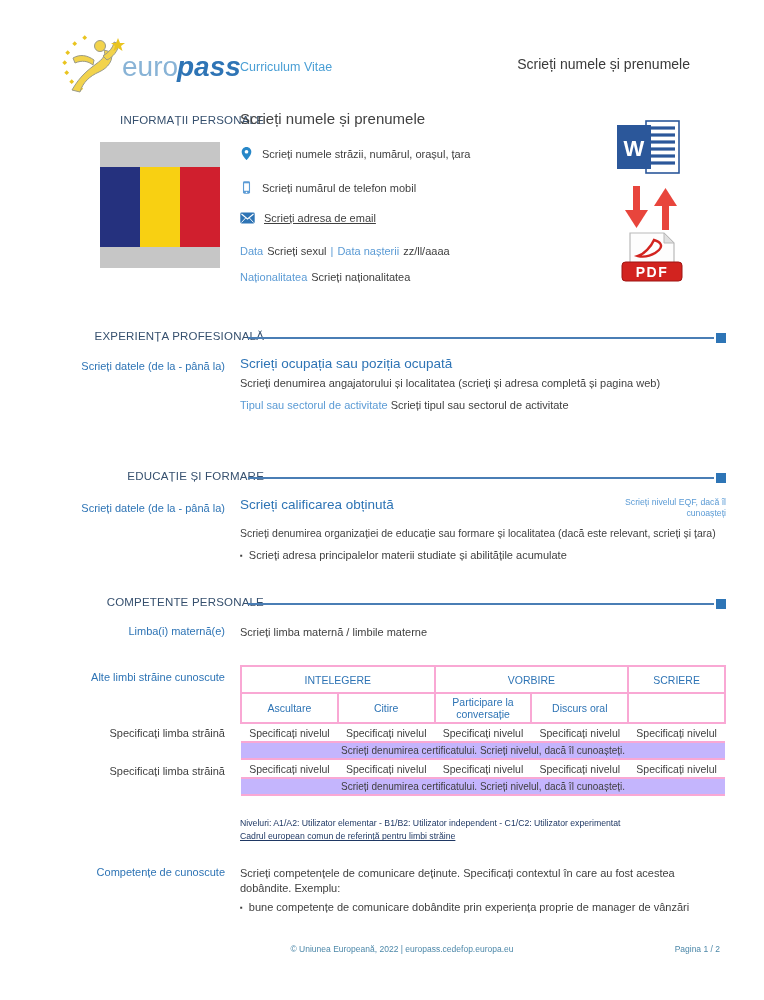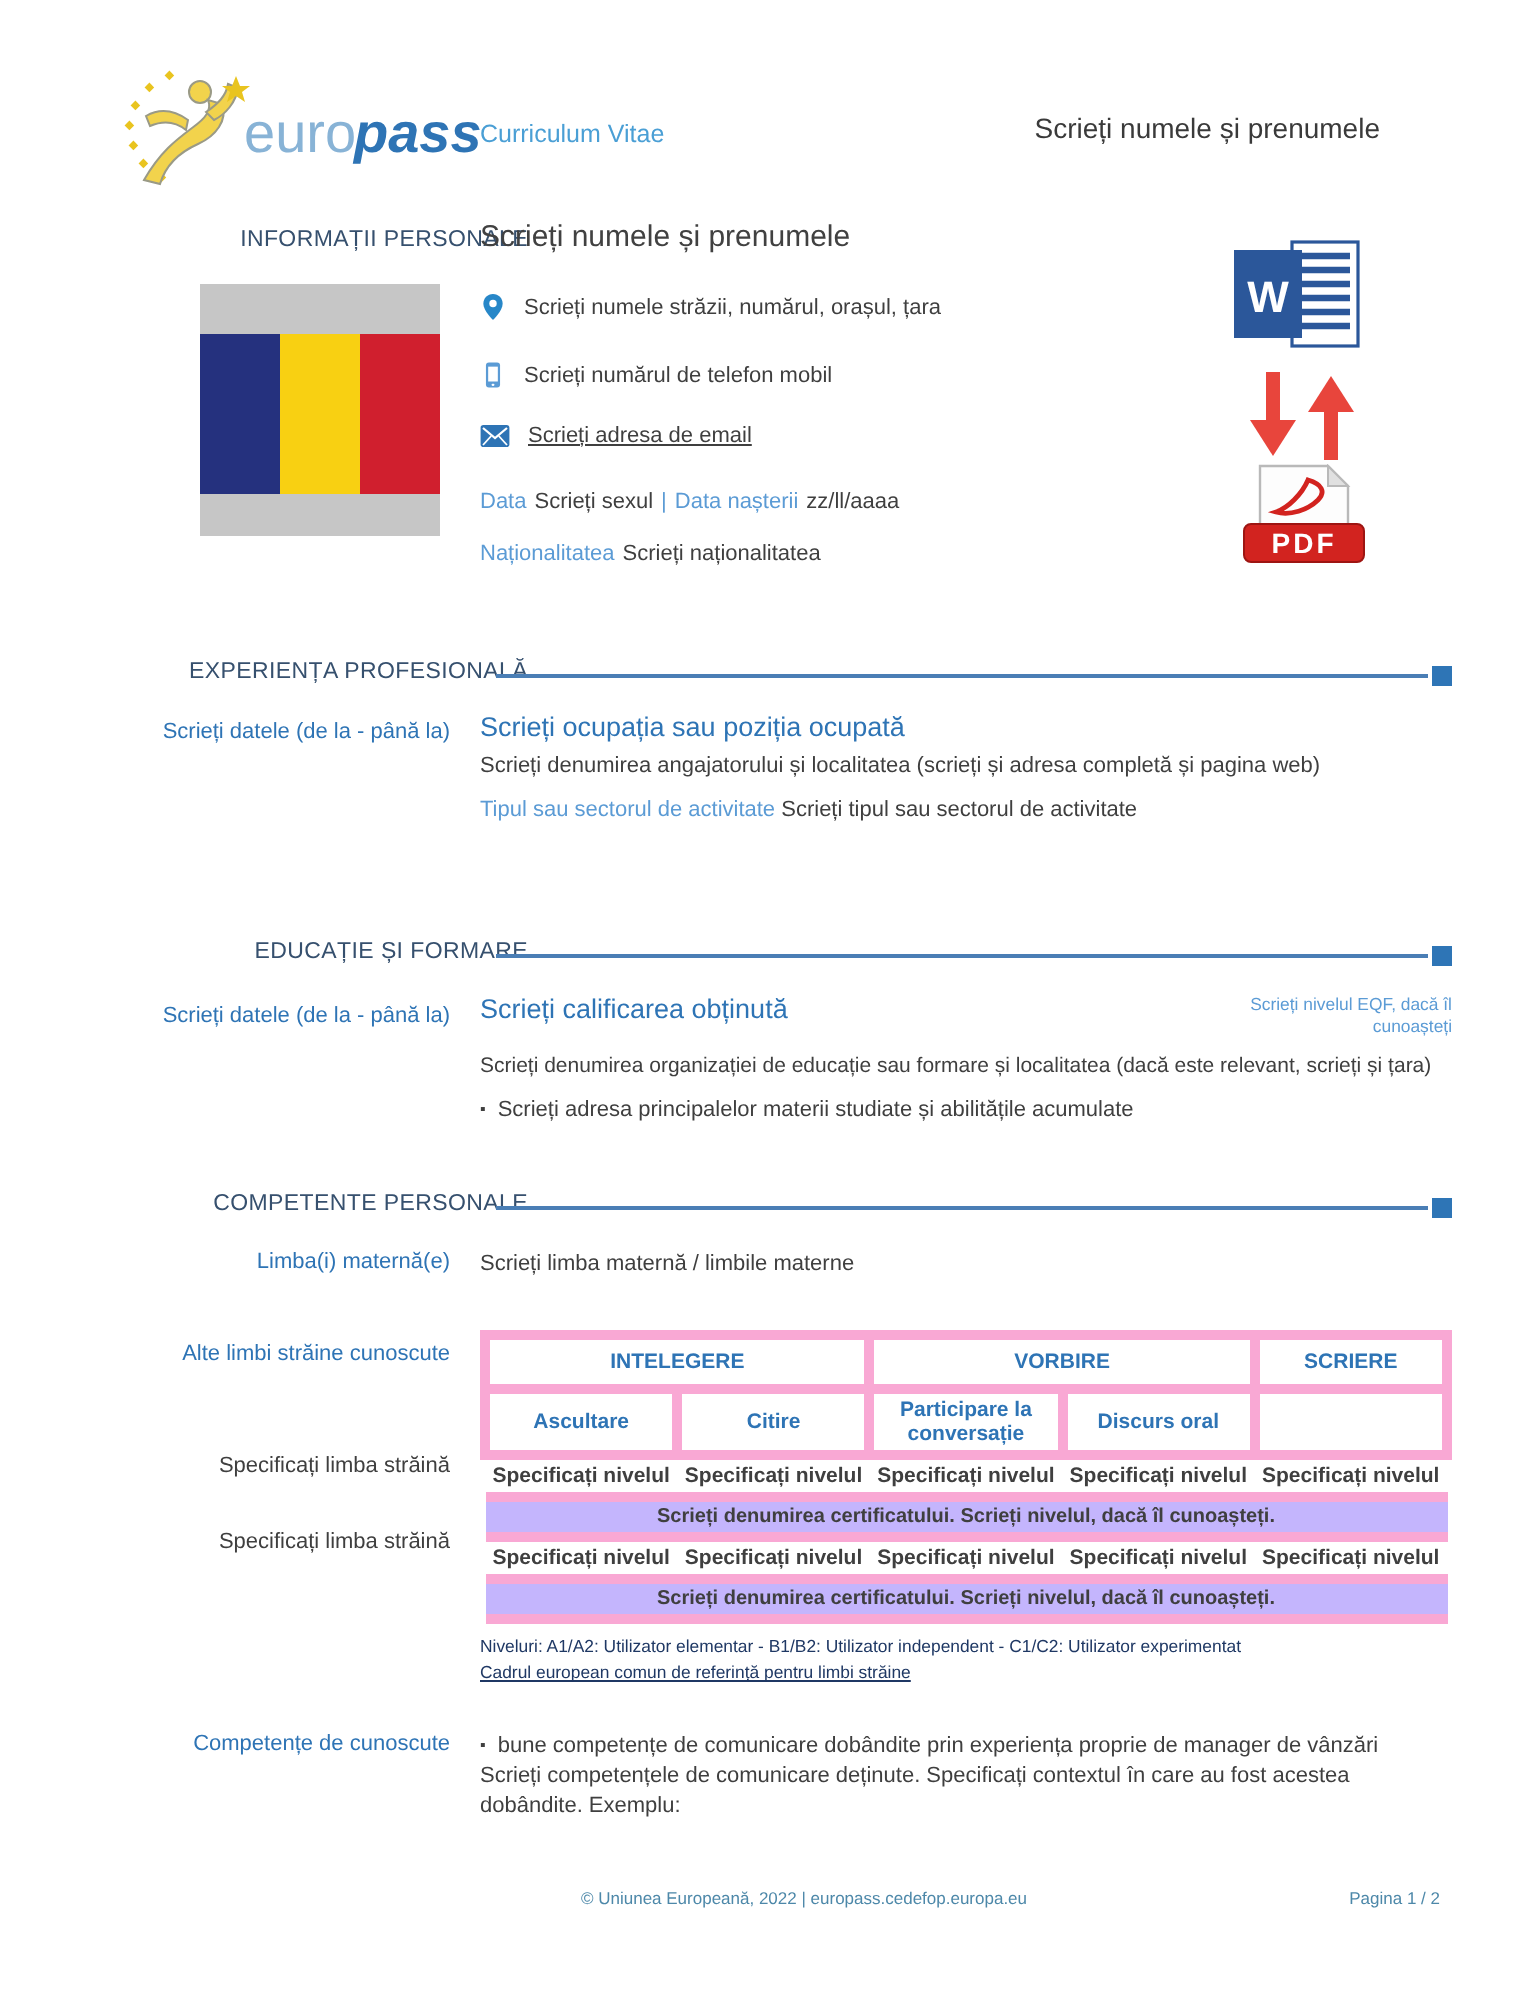--- a/index.html
+++ b/index.html
@@ -17,21 +17,21 @@
   .h-blue { font-size:13.5px; color:#2e74b5; font-weight:400; }
   .sec-line { position:absolute; left:248px; right:50px; top:7px; height:2px; background:#4a7eb5; }
   .sec-sq { position:absolute; right:38px; top:3px; width:10px; height:10px; background:#2e75b6; }
   .bullet::before { content:"▪"; font-size:8px; margin-right:6px; vertical-align:1px; color:#3f3f3f; }
   .contact-row { position:absolute; left:0; display:flex; align-items:center; gap:9px; font-size:11px; }
   .photo { position:absolute; left:100px; top:34px; width:120px; height:126px; background:#c6c6c6; }
   .flag { position:absolute; left:0; right:0; top:25px; height:80px; display:flex; }
   .flag > div { flex:1; }
   .email-link { color:#3f3f3f; text-decoration:underline; }
   .lang-table { position:absolute; left:240px; width:486px; border-collapse:collapse; font-size:10.5px; table-layout:fixed; }
-  .lang-table th, .lang-table td { border:5px solid #f9a8d4; font-weight:700; text-align:center; padding:2px 2px; }
+  .lang-table th, .lang-table td { border:2px solid #f9a8d4; font-weight:400; text-align:center; padding:2px 2px; }
   .lang-table th { color:#2e74b5; height:27px; }
   .lang-table tr.sub th { height:30px; line-height:1.15; }
   .lang-table tr.lvl td { border-left:none; border-right:none; height:19px; color:#3f3f3f; }
   .lang-table tr.cert td { border-left:none; border-right:none; background:#c4b5fd; height:16px; font-size:10px; color:#3f3f3f; }
   .niveluri { font-size:8.7px; color:#1f3864; line-height:1.55; }
   .niveluri a { color:#1f3864; text-decoration:underline; }
   .eqf-note { width:125px; text-align:right; font-size:8.7px; color:#5b9bd5; line-height:1.3; flex:none; }
   .footer-text { font-size:8.5px; color:#4d88a9;margin-left:40px; }
 </style>
 </head>
@@ -250,21 +250,21 @@
     <div class="label-col body-text" style="top:130px; color:#3f3f3f;">Specificați limba străină</div>
     <div class="label-col body-text" style="top:168px; color:#3f3f3f;">Specificați limba străină</div>
 
     <div class="abs niveluri" style="left:240px; top:221px; width:486px;">
       <div>Niveluri: A1/A2: Utilizator elementar  -  B1/B2: Utilizator independent  -  C1/C2: Utilizator experimentat</div>
       <a href="#">Cadrul european comun de referință pentru limbi străine</a>
     </div>
 
     <div class="label-col small-label" style="top:270px;">Competențe de cunoscute</div>
     <div class="abs" style="left:240px; top:270px; width:486px;">
+      <div class="body-text" style="margin-bottom:4px;">Scrieți competențele de comunicare deținute. Specificați contextul în care au fost acestea dobândite. Exemplu:</div>
       <div class="body-text bullet">bune competențe de comunicare dobândite prin experiența proprie de manager de vânzări</div>
-      <div class="body-text" style="margin-bottom:4px;">Scrieți competențele de comunicare deținute. Specificați contextul în care au fost acestea dobândite. Exemplu:</div>
     </div>
   </div>
 
   <div class="abs footer-text" style="left:0; right:0; top:944px; text-align:center;">© Uniunea Europeană, 2022 | europass.cedefop.europa.eu</div>
   <div class="abs footer-text" style="right:44px; top:944px;">Pagina 1 / 2</div>
 
 </div>
 
 </body></html>

